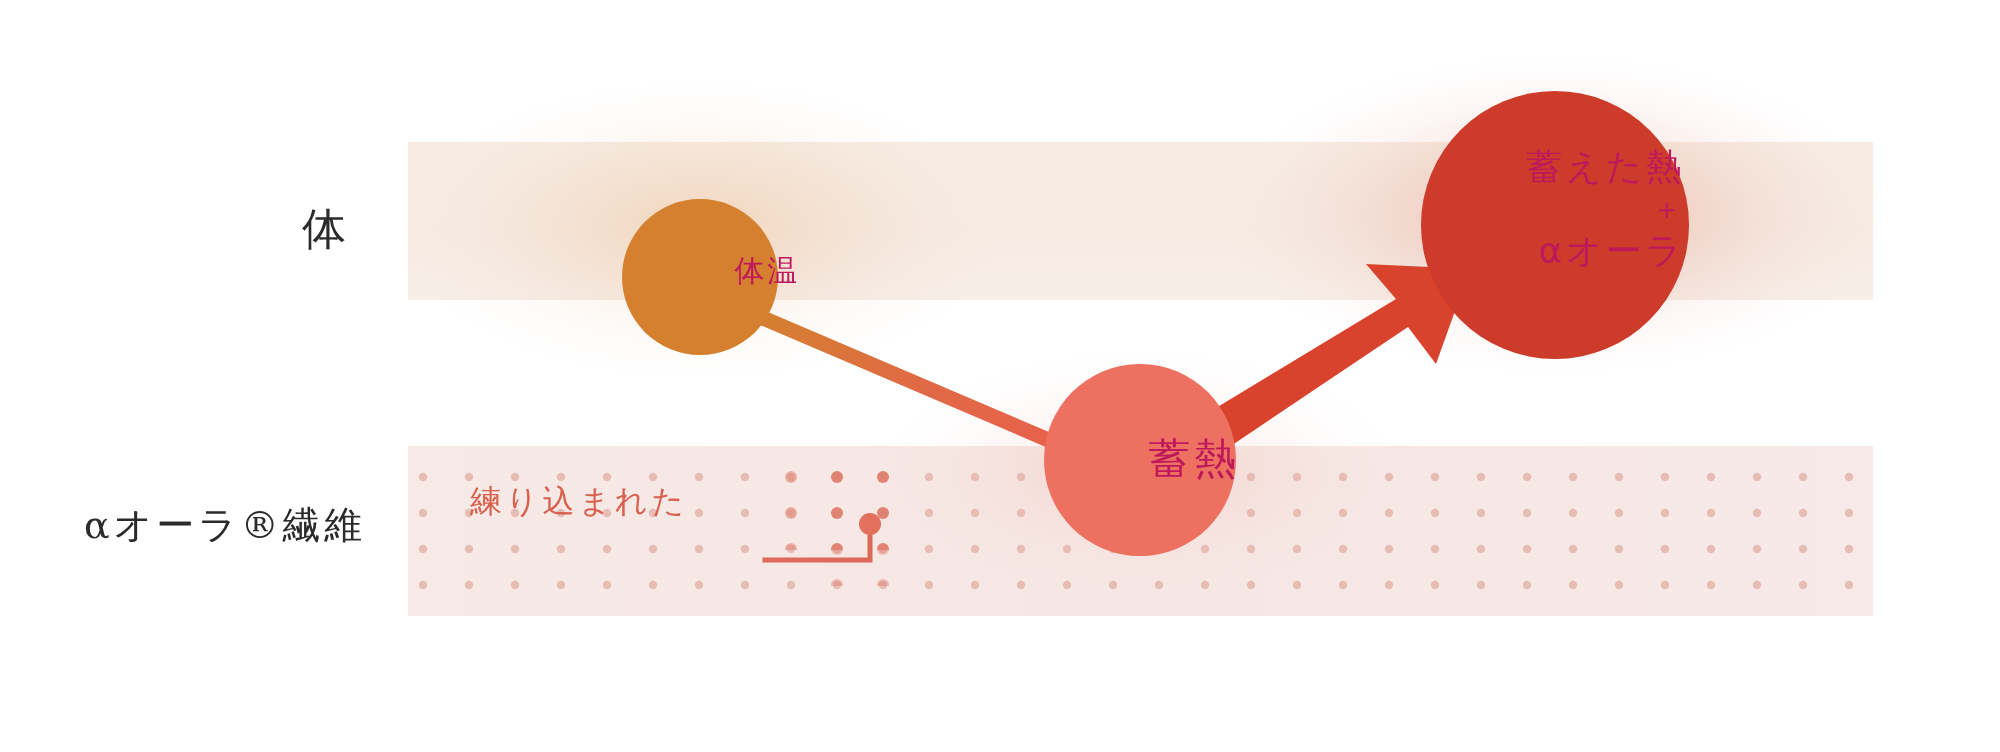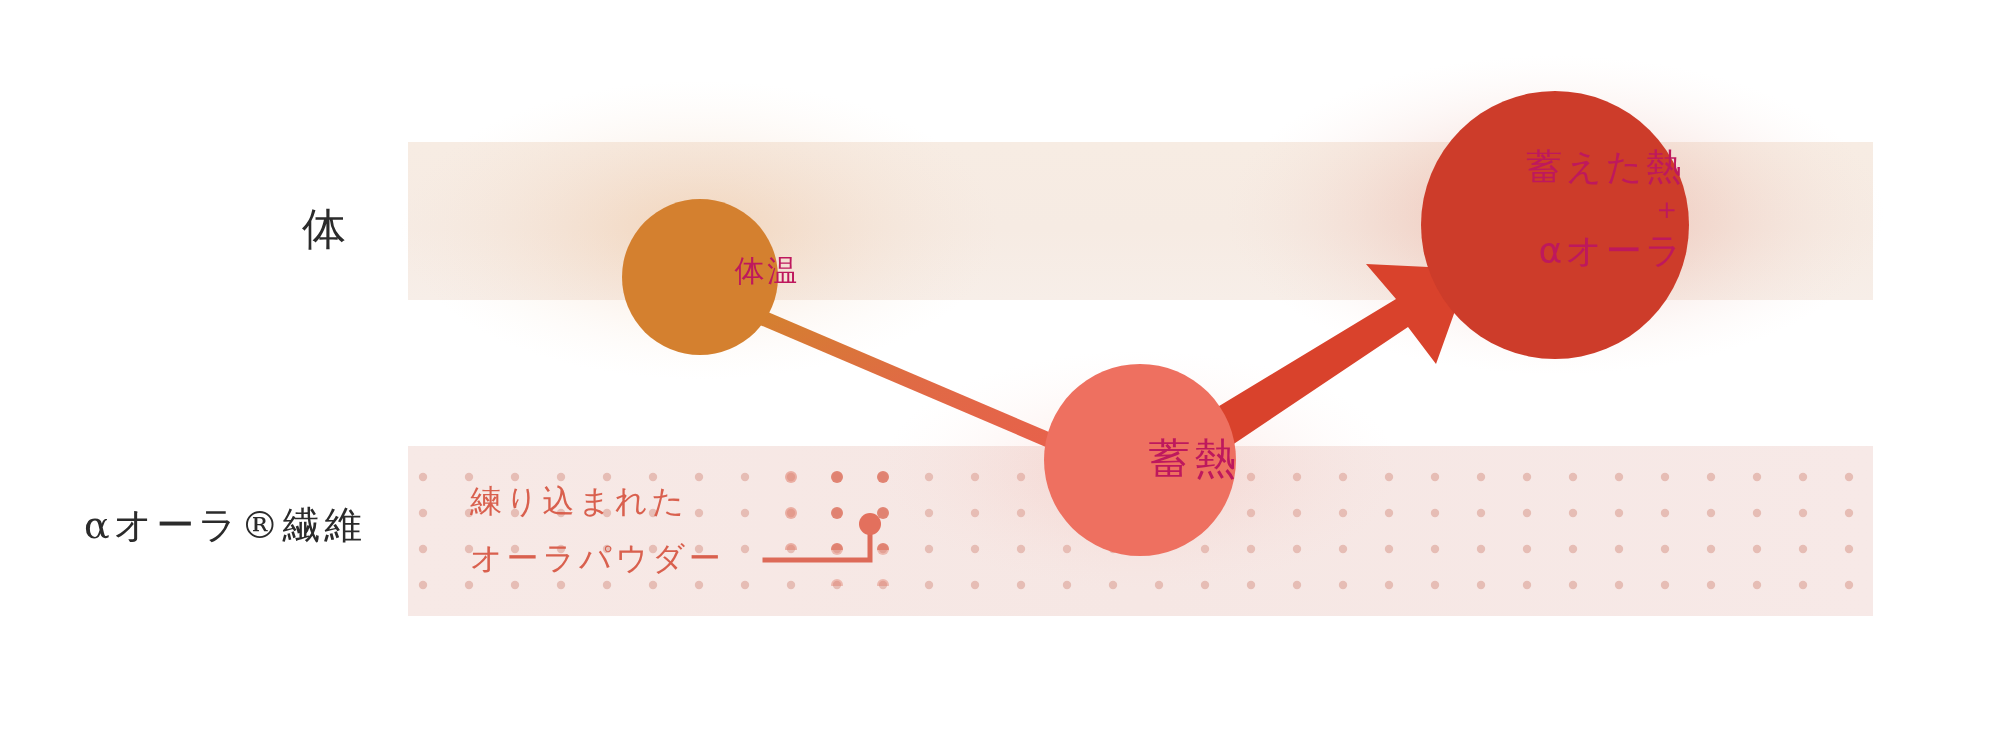--- a/index.html
+++ b/index.html
@@ -164,16 +164,15 @@
   <div class="node-text" id="text-storage">蓄熱</div>
 
   <div class="node-text" id="text-emission">
     <span>蓄えた熱</span><br>
     <span class="plus">＋</span>
     <span>αオーラ</span>
   </div>
 
   <div class="powder-text" id="text-powder">
     <div>練り込まれた</div>
-    <div>オーラパウダー</div>
   </div>
 
 </div>
 
 </body></html>

